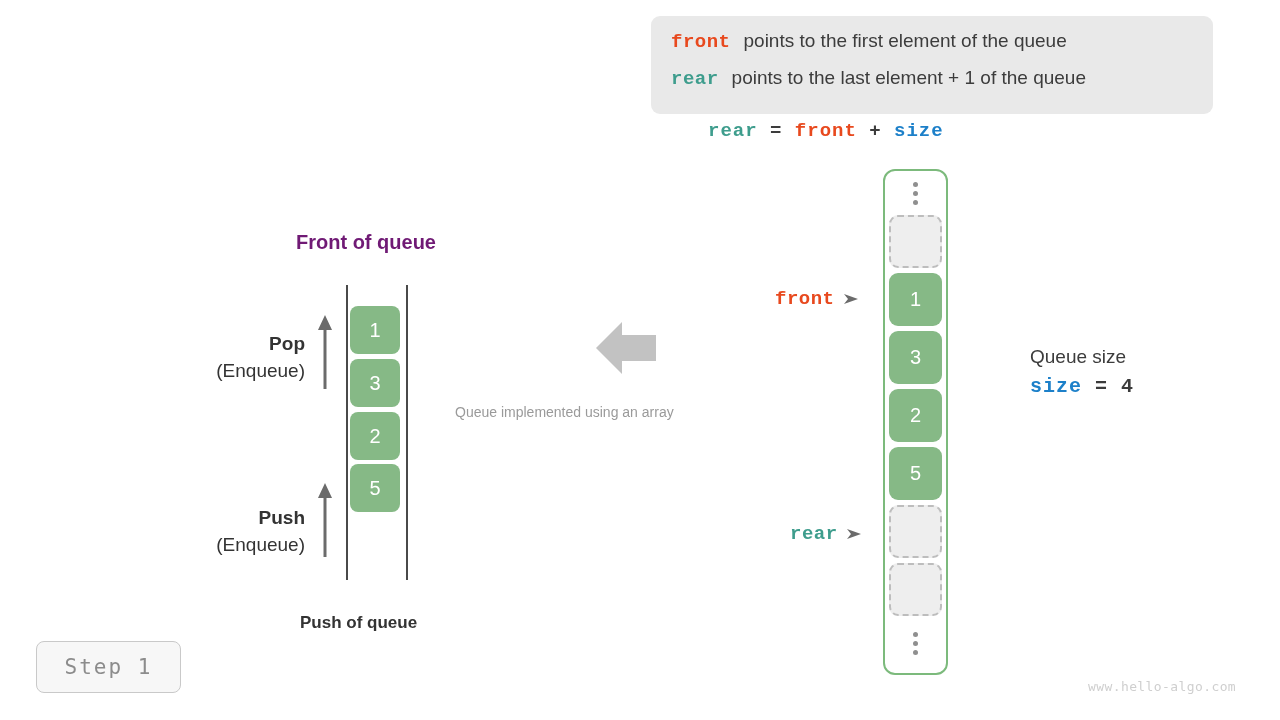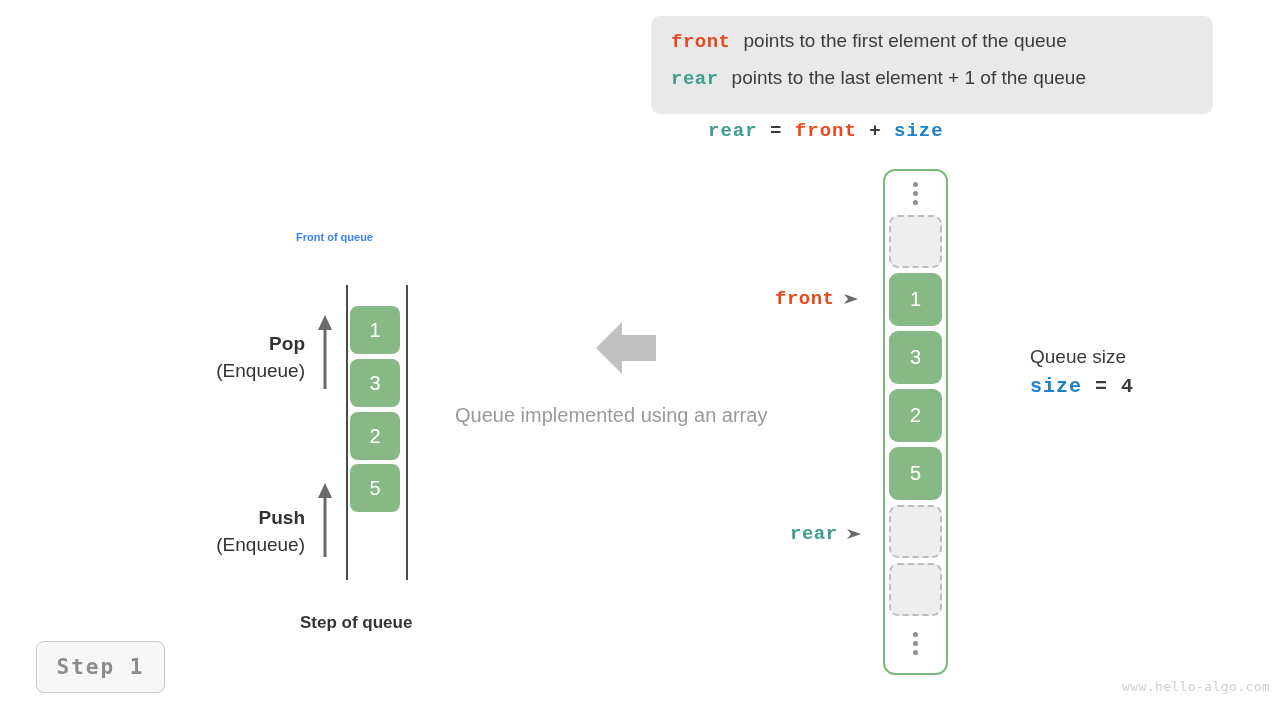--- a/index.html
+++ b/index.html
@@ -59,23 +59,23 @@
     font-size: 19px;
     letter-spacing: 1px;
     white-space: nowrap;
   }
   #formula .op { color: #3c3c3c; }
 
   
   #front-of-queue-label {
     left: 296px;
     top: 231px;
-    font-size: 11px;
+    font-size: 20px;
     font-weight: bold;
-    color: #3b82f6;
+    color: #701a75;
     white-space: nowrap;
   }
   #rear-of-queue-label {
     left: 300px;
     top: 613px;
     font-size: 17px;
     font-weight: bold;
     color: #333333;
     white-space: nowrap;
   }
@@ -123,21 +123,21 @@
   .up-arrow { width: 16px; }
   .up-arrow svg { display: block; }
   #pop-arrow  { left: 317px; top: 315px; }
   #push-arrow { left: 317px; top: 483px; }
 
   
   #impl-arrow { left: 596px; top: 322px; }
   #impl-caption {
     left: 455px;
     top: 404px;
-    font-size: 20px;
+    font-size: 14px;
     color: #9a9a9a;
     white-space: nowrap;
   }
 
   
   #array-column {
     left: 883px;
     top: 169px;
     width: 65px;
     height: 506px;
@@ -214,39 +214,39 @@
     font-size: 20px;
     letter-spacing: 1px;
     line-height: 32px;
     margin-top: 0;
   }
 
   
   #step-badge {
     left: 36px;
     top: 641px;
-    width: 129px;
+    width: 145px;
     height: 52px;
     background: #f7f7f7;
     border: 1px solid #c9c9c9;
     border-radius: 8px;
     box-sizing: border-box;
     display: flex;
     align-items: center;
     justify-content: center;
     font-family: "DejaVu Sans Mono", "Liberation Mono", monospace;
-    font-weight: bold;
+    font-weight: normal;
     font-size: 21px;
     letter-spacing: 2px;
     color: #8c8c8c;
   }
 
   
   #watermark {
-    left: 1122px;
+    left: 1088px;
     top: 679px;
     font-family: "DejaVu Sans Mono", "Liberation Mono", monospace;
     font-size: 13px;
     color: #cfcfcf;
     letter-spacing: .4px;
     white-space: nowrap;
   }
 </style>
 </head>
 <body>
@@ -260,21 +260,21 @@
     <span class="mono legend-kw kw-rear">rear</span>
     <span class="legend-text">points to the last element + 1 of the queue</span>
   </div>
 </div>
 
 <div class="abs mono" id="formula">
   <span class="kw-rear">rear</span><span class="op">&nbsp;</span><span class="op">=</span><span class="op">&nbsp;</span><span class="kw-front">front</span><span class="op">&nbsp;</span><span class="op">+</span><span class="op">&nbsp;</span><span class="kw-size">size</span>
 </div>
 
 <div class="abs" id="front-of-queue-label">Front of queue</div>
-<div class="abs" id="rear-of-queue-label">Step of queue</div>
+<div class="abs" id="rear-of-queue-label">Push of queue</div>
 
 <div class="abs rail" id="rail-left"></div>
 <div class="abs rail" id="rail-right"></div>
 
 <div class="abs qcell" style="top:306px">1</div>
 <div class="abs qcell" style="top:359px">3</div>
 <div class="abs qcell" style="top:412px">2</div>
 <div class="abs qcell" style="top:464px">5</div>
 
 <div class="abs op-label" id="pop-label">

